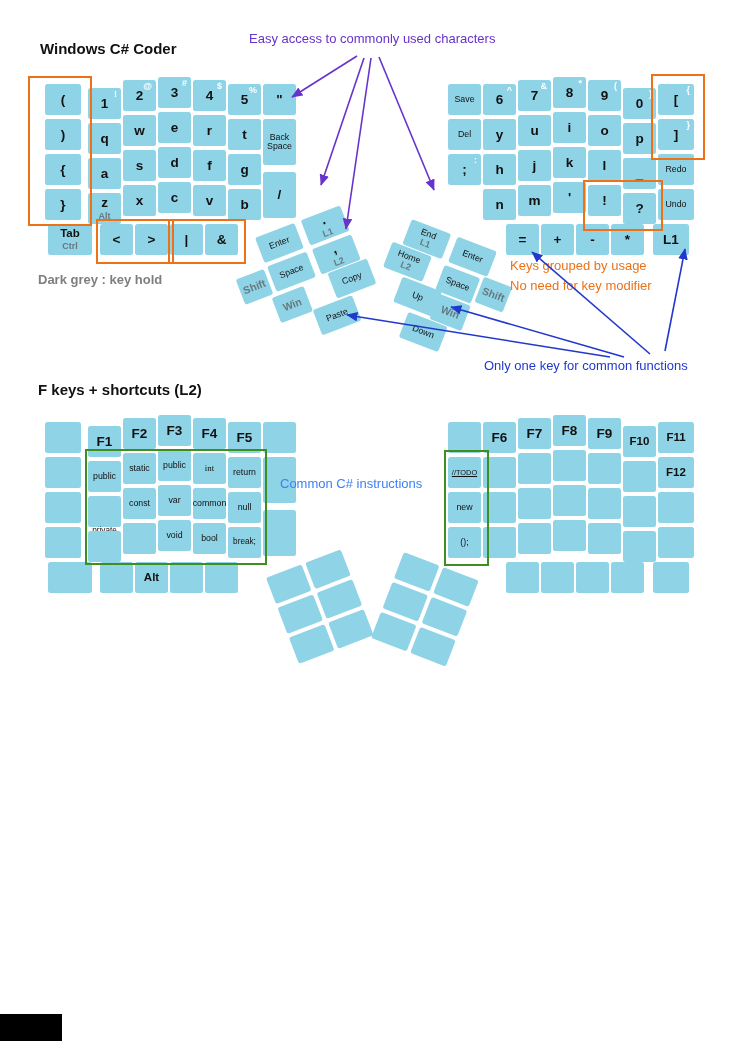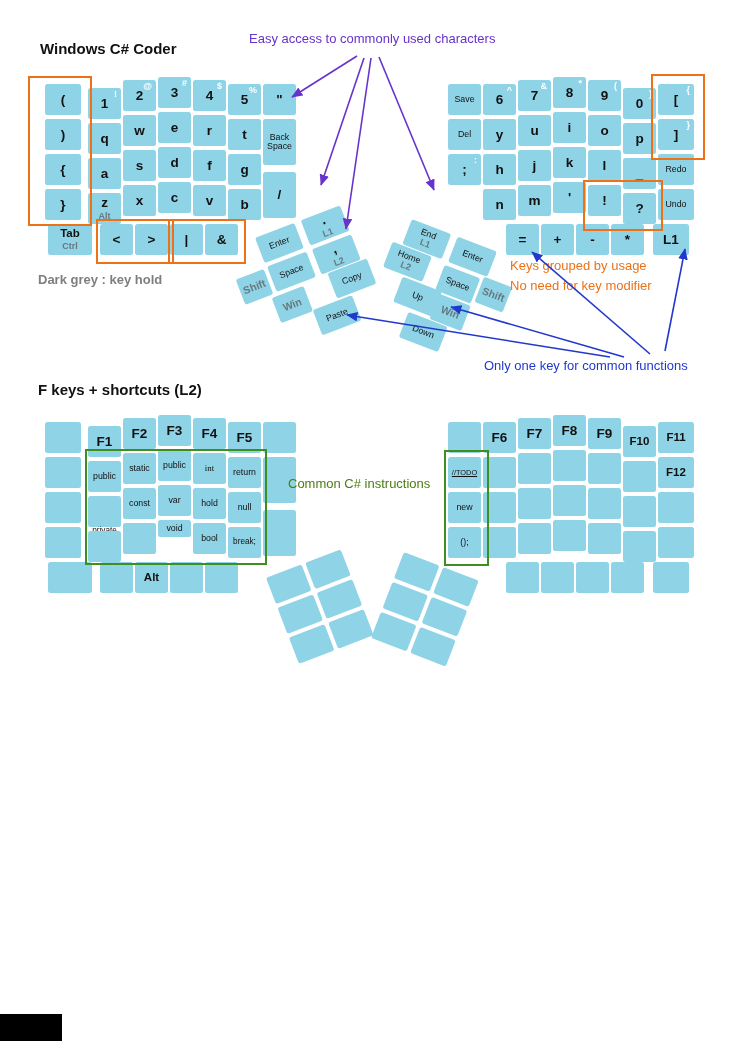--- a/index.html
+++ b/index.html
@@ -333,28 +333,28 @@
       <div class="key" style="left: 88px; top: 496px; width: 33px; height: 31px;">
         <span class="kmain sm" style="font-size: 8.2px; margin-top: 40px;">private</span>
       </div>
       <div class="key" style="left: 123px; top: 488px; width: 33px; height: 31px;">
         <span class="kmain sm">const</span>
       </div>
       <div class="key" style="left: 158px; top: 485px; width: 33px; height: 31px;">
         <span class="kmain sm">var</span>
       </div>
       <div class="key" style="left: 193px; top: 488px; width: 33px; height: 31px;">
-        <span class="kmain sm">hold</span>
+        <span class="kmain sm">common</span>
       </div>
       <div class="key" style="left: 228px; top: 492px; width: 33px; height: 31px;">
         <span class="kmain sm">null</span>
       </div>
       <div class="key" style="left: 88px; top: 531px; width: 33px; height: 31px;"></div>
       <div class="key" style="left: 123px; top: 523px; width: 33px; height: 31px;"></div>
-      <div class="key" style="left: 158px; top: 520px; width: 33px; height: 17px;">
+      <div class="key" style="left: 158px; top: 520px; width: 33px; height: 31px;">
         <span class="kmain sm">void</span>
       </div>
       <div class="key" style="left: 193px; top: 523px; width: 33px; height: 31px;">
         <span class="kmain sm">bool</span>
       </div>
       <div class="key" style="left: 228px; top: 527px; width: 33px; height: 31px;">
         <span class="kmain sm" style="font-size: 8.2px;">break;</span>
       </div>
       <div class="key" style="left: 48px; top: 562px; width: 44px; height: 31px;"></div>
       <div class="key" style="left: 100px; top: 562px; width: 33px; height: 31px;"></div>
@@ -439,21 +439,21 @@
     <div class="hbox" style="left: 168px; top: 219px; width: 74px; height: 41px; border-color: rgb(237, 113, 23);"></div>
     <div class="hbox" style="left: 583px; top: 180px; width: 76px; height: 47px; border-color: rgb(237, 113, 23);"></div>
     <div class="hbox" style="left: 651px; top: 74px; width: 50px; height: 82px; border-color: rgb(237, 113, 23);"></div>
     <div class="hbox" style="left: 85px; top: 449px; width: 178px; height: 112px; border-color: rgb(62, 142, 32);"></div>
     <div class="hbox" style="left: 444px; top: 450px; width: 41px; height: 112px; border-color: rgb(62, 142, 32);"></div>
     <div class="note" style="left: 249px; top: 29px; color: rgb(102, 51, 204);">Easy access to commonly used characters</div>
     <div class="note b" style="left: 38px; top: 270px; color: rgb(126, 126, 126);">Dark grey : key hold</div>
     <div class="note" style="left: 510px; top: 256px; color: rgb(237, 113, 23);">Keys grouped by usage
 No need for key modifier</div>
     <div class="note" style="left: 484px; top: 356px; color: rgb(34, 56, 204);">Only one key for common functions</div>
-    <div class="note" style="left: 288px; top: 474px; color: #4d7c0f;">Common C# instructions</div>
+    <div class="note" style="left: 280px; top: 474px; color: #3b82f6;">Common C# instructions</div>
     <svg id="arrows" width="736" height="1041">
       <defs>
         <marker id="ah-purple" markerWidth="8" markerHeight="8" refX="6.5" refY="3" orient="auto">
           <path d="M0,0 L7,3 L0,6 z" fill="#6633CC"></path>
         </marker>
         <marker id="ah-blue" markerWidth="8" markerHeight="8" refX="6.5" refY="3" orient="auto">
           <path d="M0,0 L7,3 L0,6 z" fill="#2238CC"></path>
         </marker>
       </defs>
       <line x1="357" y1="56" x2="292" y2="97" stroke="#6633CC" stroke-width="1.6" marker-end="url(#ah-purple)"></line>

